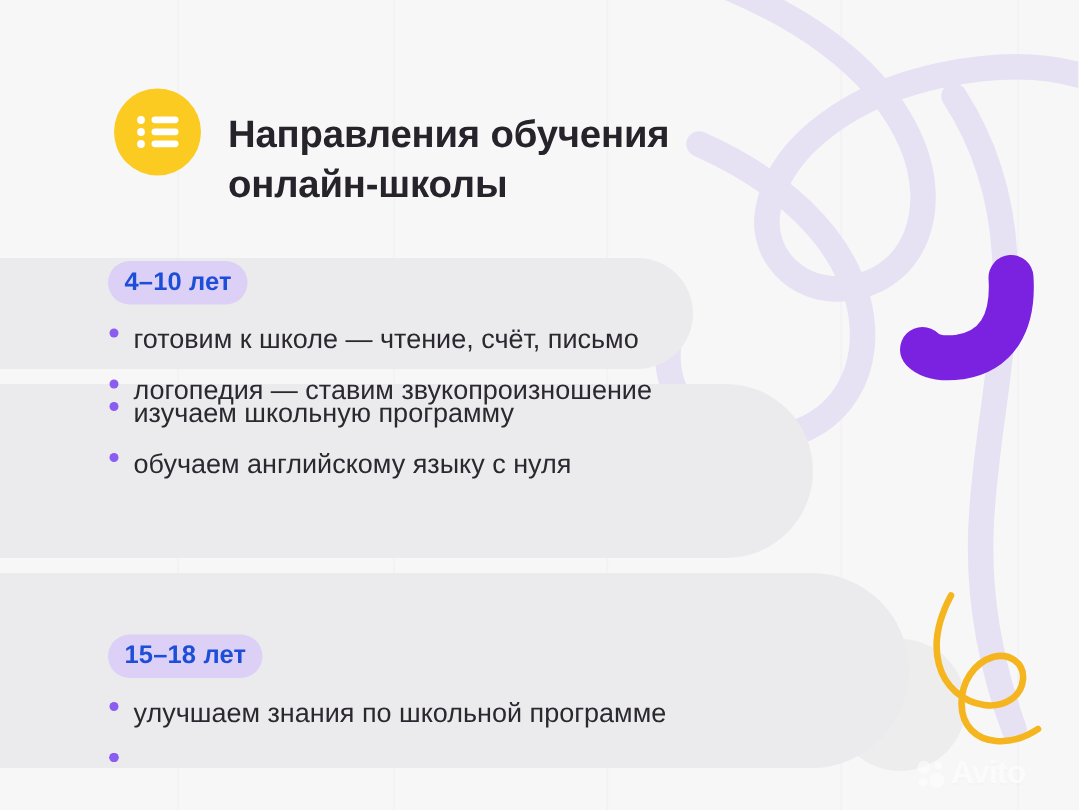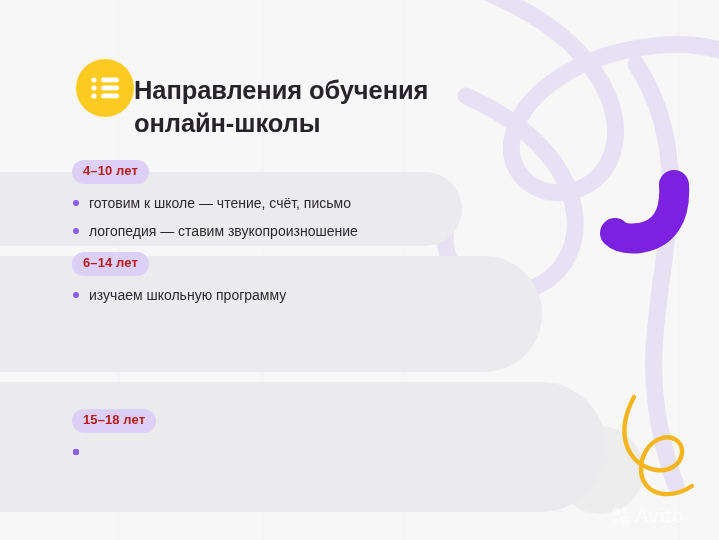--- a/index.html
+++ b/index.html
@@ -59,20 +59,21 @@
     inset: 0;
   }
 
   
   .header {
     position: absolute;
     top: 55px;
     left: 76px;
     display: flex;
     align-items: flex-start;
+    gap: 18px;
   }
   .header-icon {
     flex: 0 0 auto;
     width: 58px;
     height: 58px;
     border-radius: 50%;
     background: #fbcb21;
     display: flex;
     align-items: center;
     justify-content: center;
@@ -94,39 +95,40 @@
     position: absolute;
     left: 72px;
   }
   .group.g0 { top: 160px; }
   .group.g1 { top: 252px; }
   .group.g2 { top: 409px; }
 
   .age-badge {
     display: inline-block;
     background: #dcd0f7;
-    color: #b91c1c;
-    font-size: 13px;
+    color: #1d4ed8;
+    font-size: 17px;
     font-weight: 700;
     letter-spacing: 0.1px;
     padding: 4px 11px 5px 11px;
     border-radius: 999px;
     line-height: 1.15;
+    margin-top: 14px;
   }
 
   .bullets {
     list-style: none;
     margin: 9px 0 0 0;
     padding: 0;
   }
   .bullets li {
     position: relative;
     padding-left: 17px;
     margin-bottom: 6px;
-    font-size: 14px;
+    font-size: 18px;
     line-height: 1.56;
     color: #2b2830;
     white-space: nowrap;
   }
   .bullets li:last-child { margin-bottom: 0; }
   .bullet-dot {
     position: absolute;
     left: 1px;
     top: 7px;
     width: 6px;
@@ -228,34 +230,38 @@
           <span>готовим к школе — чтение, счёт, письмо</span>
         </li>
         <li>
           <span class="bullet-dot"></span>
           <span>логопедия — ставим звукопроизношение</span>
         </li>
       </ul>
     </div>
 
     <div class="group g1">
-      <div class="age-badge">6–14 лет</div>
       <ul class="bullets">
         <li>
           <span class="bullet-dot"></span>
           <span>изучаем школьную программу</span>
+        </li>
+        <li>
+          <span class="bullet-dot"></span>
+          <span>обучаем английскому языку с нуля</span>
         </li>
       </ul>
     </div>
 
     <div class="group g2">
       <div class="age-badge">15–18 лет</div>
       <ul class="bullets">
         <li>
           <span class="bullet-dot"></span>
+          <span>улучшаем знания по школьной программе</span>
         </li>
         <li>
           <span class="bullet-dot"></span>
         </li>
         <li>
           <span class="bullet-dot"></span>
         </li>
         <li>
           <span class="bullet-dot"></span>
         </li>

